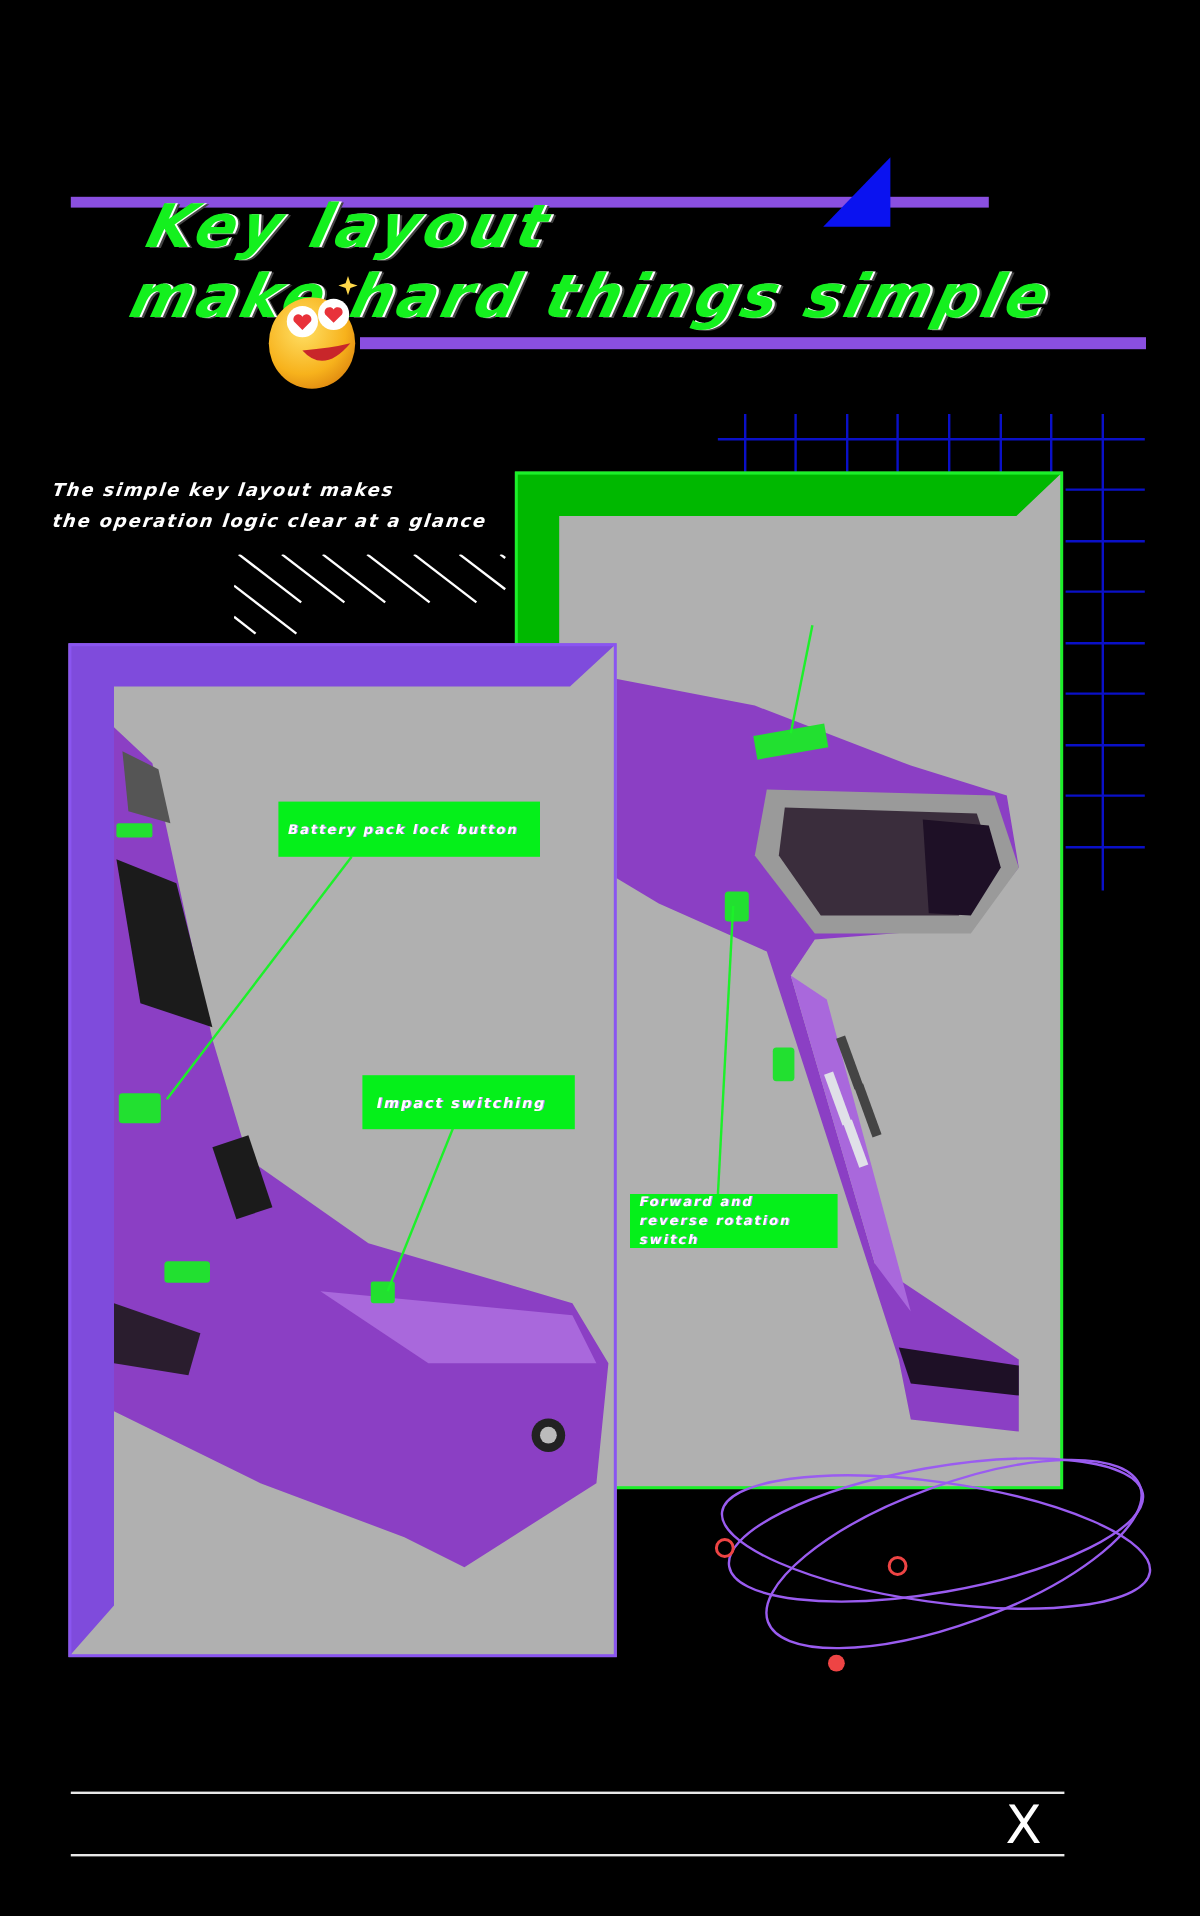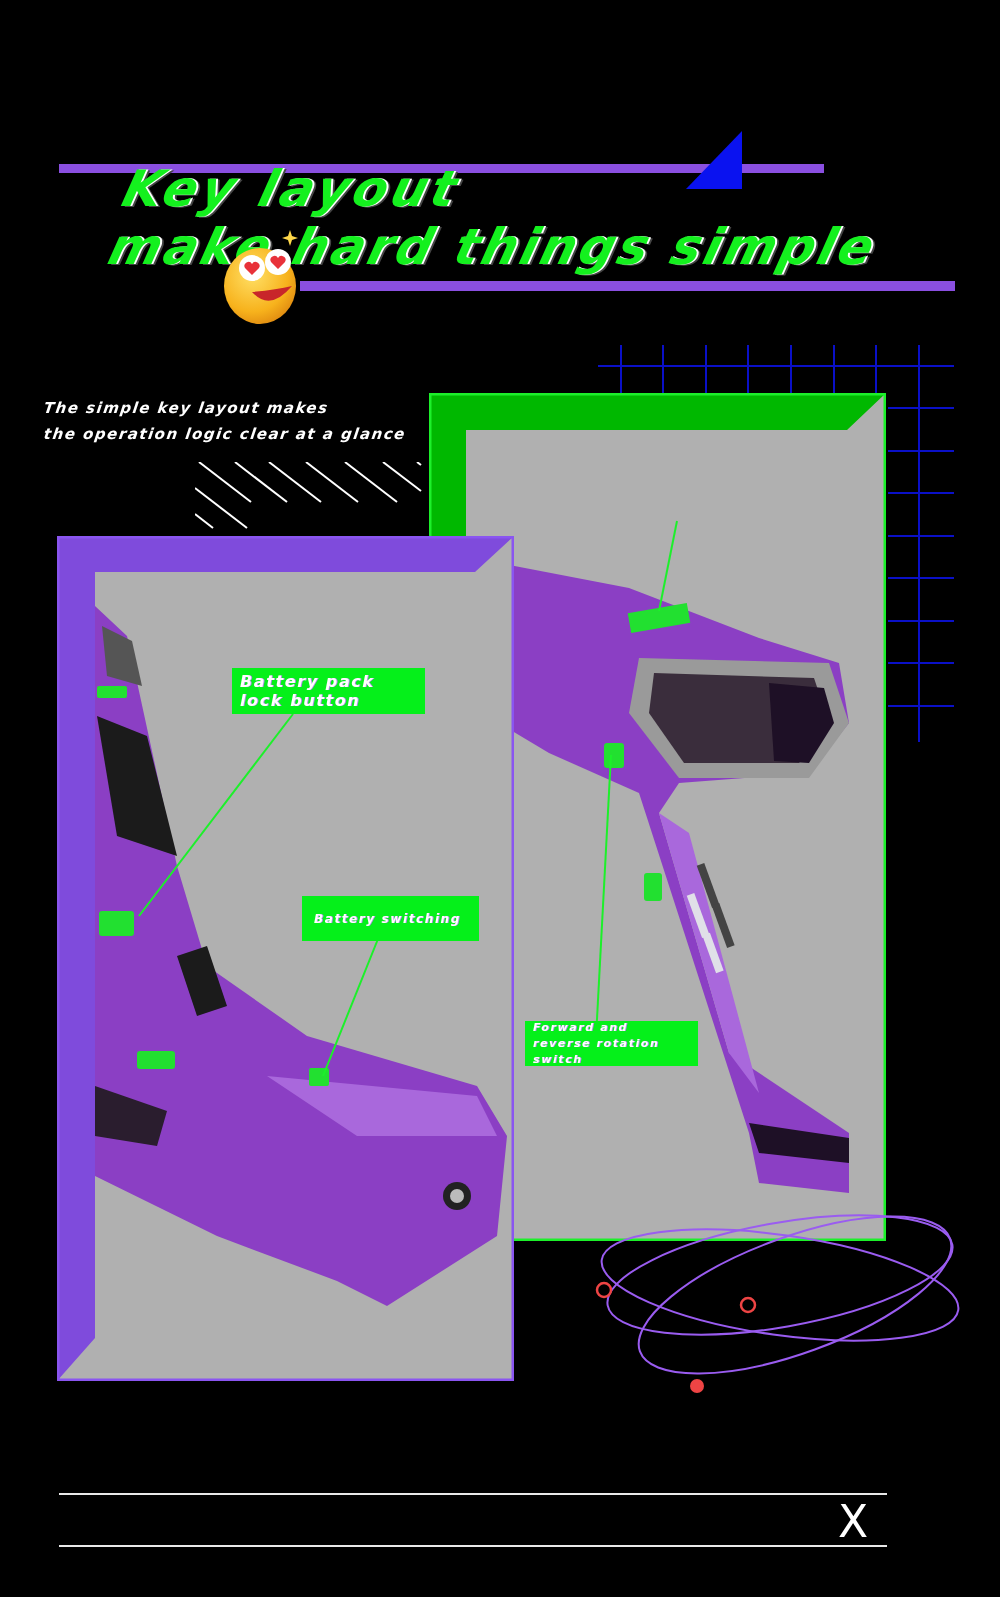--- a/index.html
+++ b/index.html
@@ -106,21 +106,21 @@
       <g fill="#e0e0e8">
           <rect x="265" y="500" width="8" height="45" transform="rotate(-20 269 522)"></rect>
           <rect x="280" y="540" width="8" height="40" transform="rotate(-20 284 560)"></rect>
         </g>
       <path d="M320 730 L420 745 L420 770 L330 760 Z" fill="#1e1026"></path>
     </g>
 
     <line x1="248" y1="128" x2="230" y2="218" stroke="#1cf02a" stroke-width="2"></line>
     <line x1="167" y1="645" x2="182" y2="362" stroke="#1cf02a" stroke-width="2"></line>
   </svg>
-  <div class="callout" style="left:96px;top:602px;width:173px;height:45px;font-size:11px;line-height:16px;white-space:normal;margin-top:26px;">
+  <div class="callout" style="left:96px;top:602px;width:173px;height:45px;font-size:11px;line-height:16px;white-space:normal;">
     <span>Forward and reverse rotation switch</span>
   </div>
 </div>
 
 <div class="abs" style="left:57px;top:536px;width:457px;height:845px;">
   <svg class="abs" style="left:0;top:0;" width="457" height="845">
     <rect x="0" y="0" width="457" height="845" fill="#b0b0b0"></rect>
     <polygon points="0,0 457,0 418,36 38,36 38,802 0,845" fill="#7f4bdc"></polygon>
     <rect x="1" y="1" width="455" height="843" fill="none" stroke="#8a55f0" stroke-width="3"></rect>
 
@@ -135,25 +135,25 @@
       <rect x="40" y="150" width="30" height="12" rx="2" fill="#22e030"></rect>
       <rect x="42" y="375" width="35" height="25" rx="3" fill="#22e030"></rect>
       <rect x="80" y="515" width="38" height="18" rx="3" fill="#22e030"></rect>
       <rect x="252" y="532" width="20" height="18" rx="2" fill="#22e030"></rect>
       <path d="M38 550 L110 575 L100 610 L38 600 Z" fill="#2a1d2e"></path>
     </g>
 
     <line x1="236" y1="178" x2="82" y2="380" stroke="#1cf02a" stroke-width="2"></line>
     <line x1="327" y1="388" x2="266" y2="540" stroke="#1cf02a" stroke-width="2"></line>
   </svg>
-  <div class="callout" style="left:175px;top:132px;width:193px;height:46px;font-size:16px;">
+  <div class="callout" style="left:175px;top:132px;width:218px;height:46px;font-size:11px;">
     <span>Battery pack lock button</span>
   </div>
   <div class="callout" style="left:245px;top:360px;width:177px;height:45px;font-size:12px;padding-left:12px;">
-    <span>Battery switching</span>
+    <span>Impact switching</span>
   </div>
 </div>
 
 <svg class="abs" style="left:580px;top:1195px;" width="400" height="200">
   <g fill="none" stroke="#9a5cf0" stroke-width="2">
     <ellipse cx="200" cy="80" rx="175" ry="52" transform="rotate(-10 200 80)"></ellipse>
     <ellipse cx="200" cy="90" rx="180" ry="50" transform="rotate(8 200 90)"></ellipse>
     <ellipse cx="215" cy="100" rx="165" ry="58" transform="rotate(-20 215 100)"></ellipse>
   </g>
   <circle cx="24" cy="95" r="7" fill="#000" stroke="#ee4444" stroke-width="2.5"></circle>

